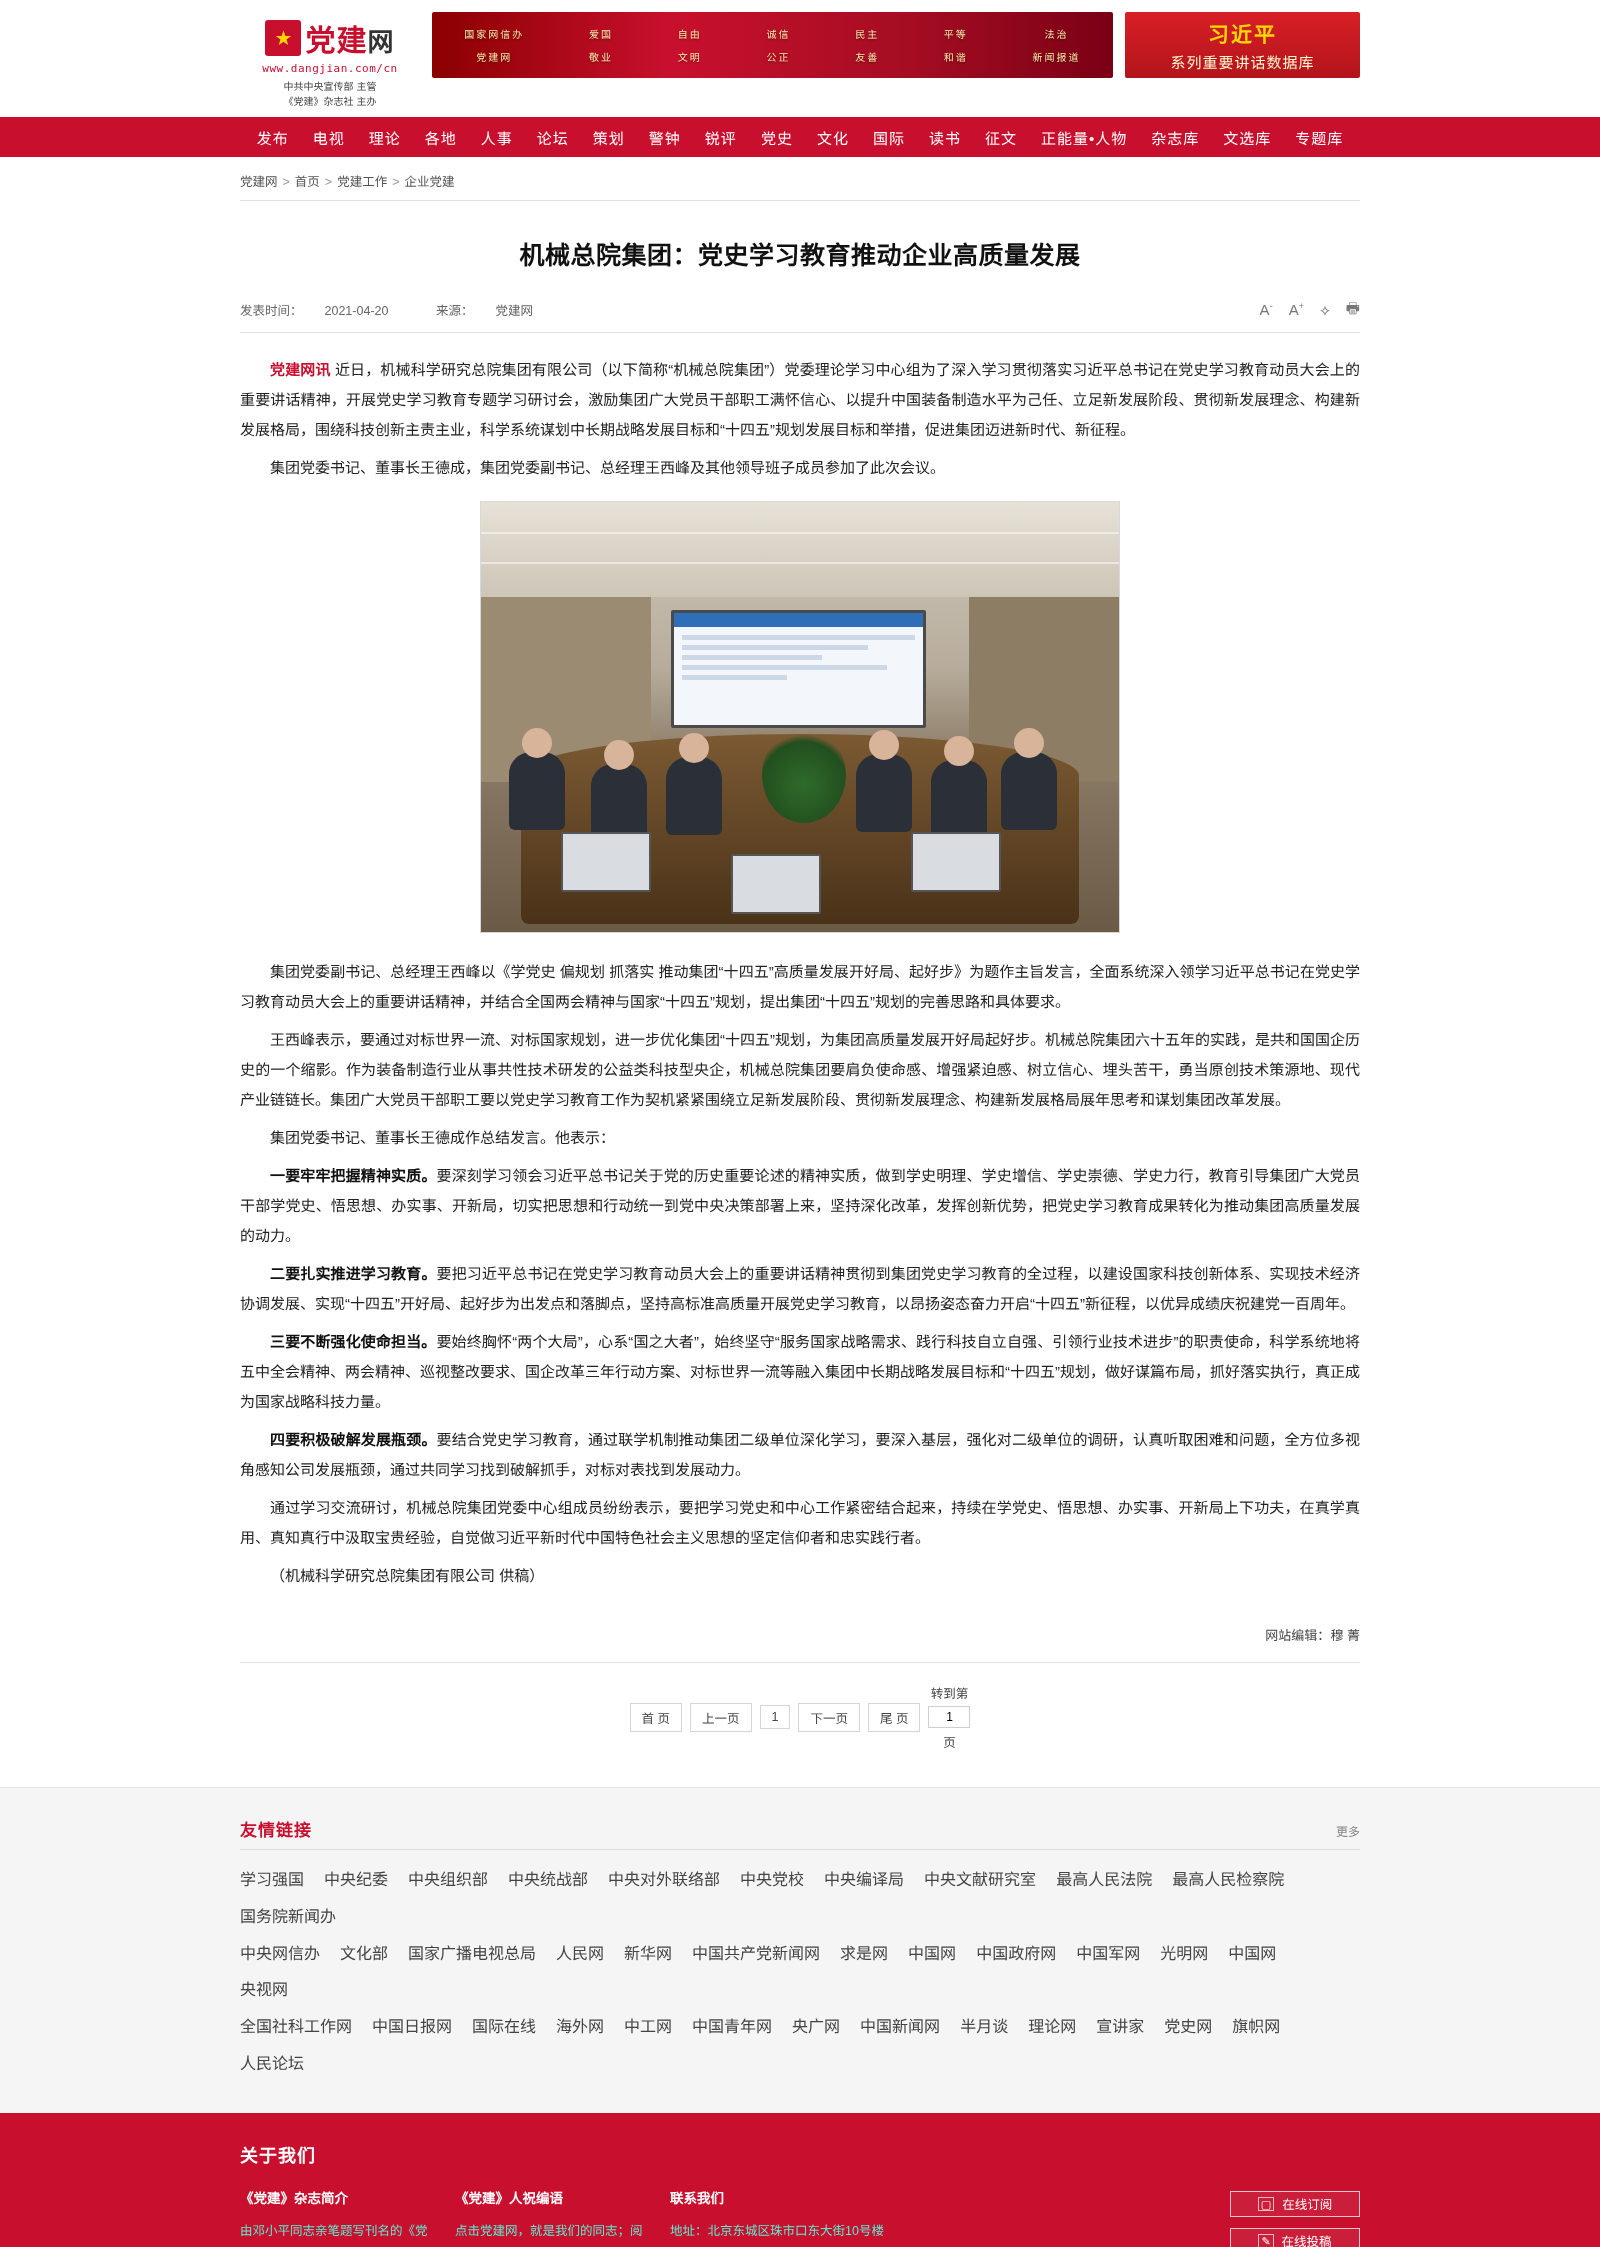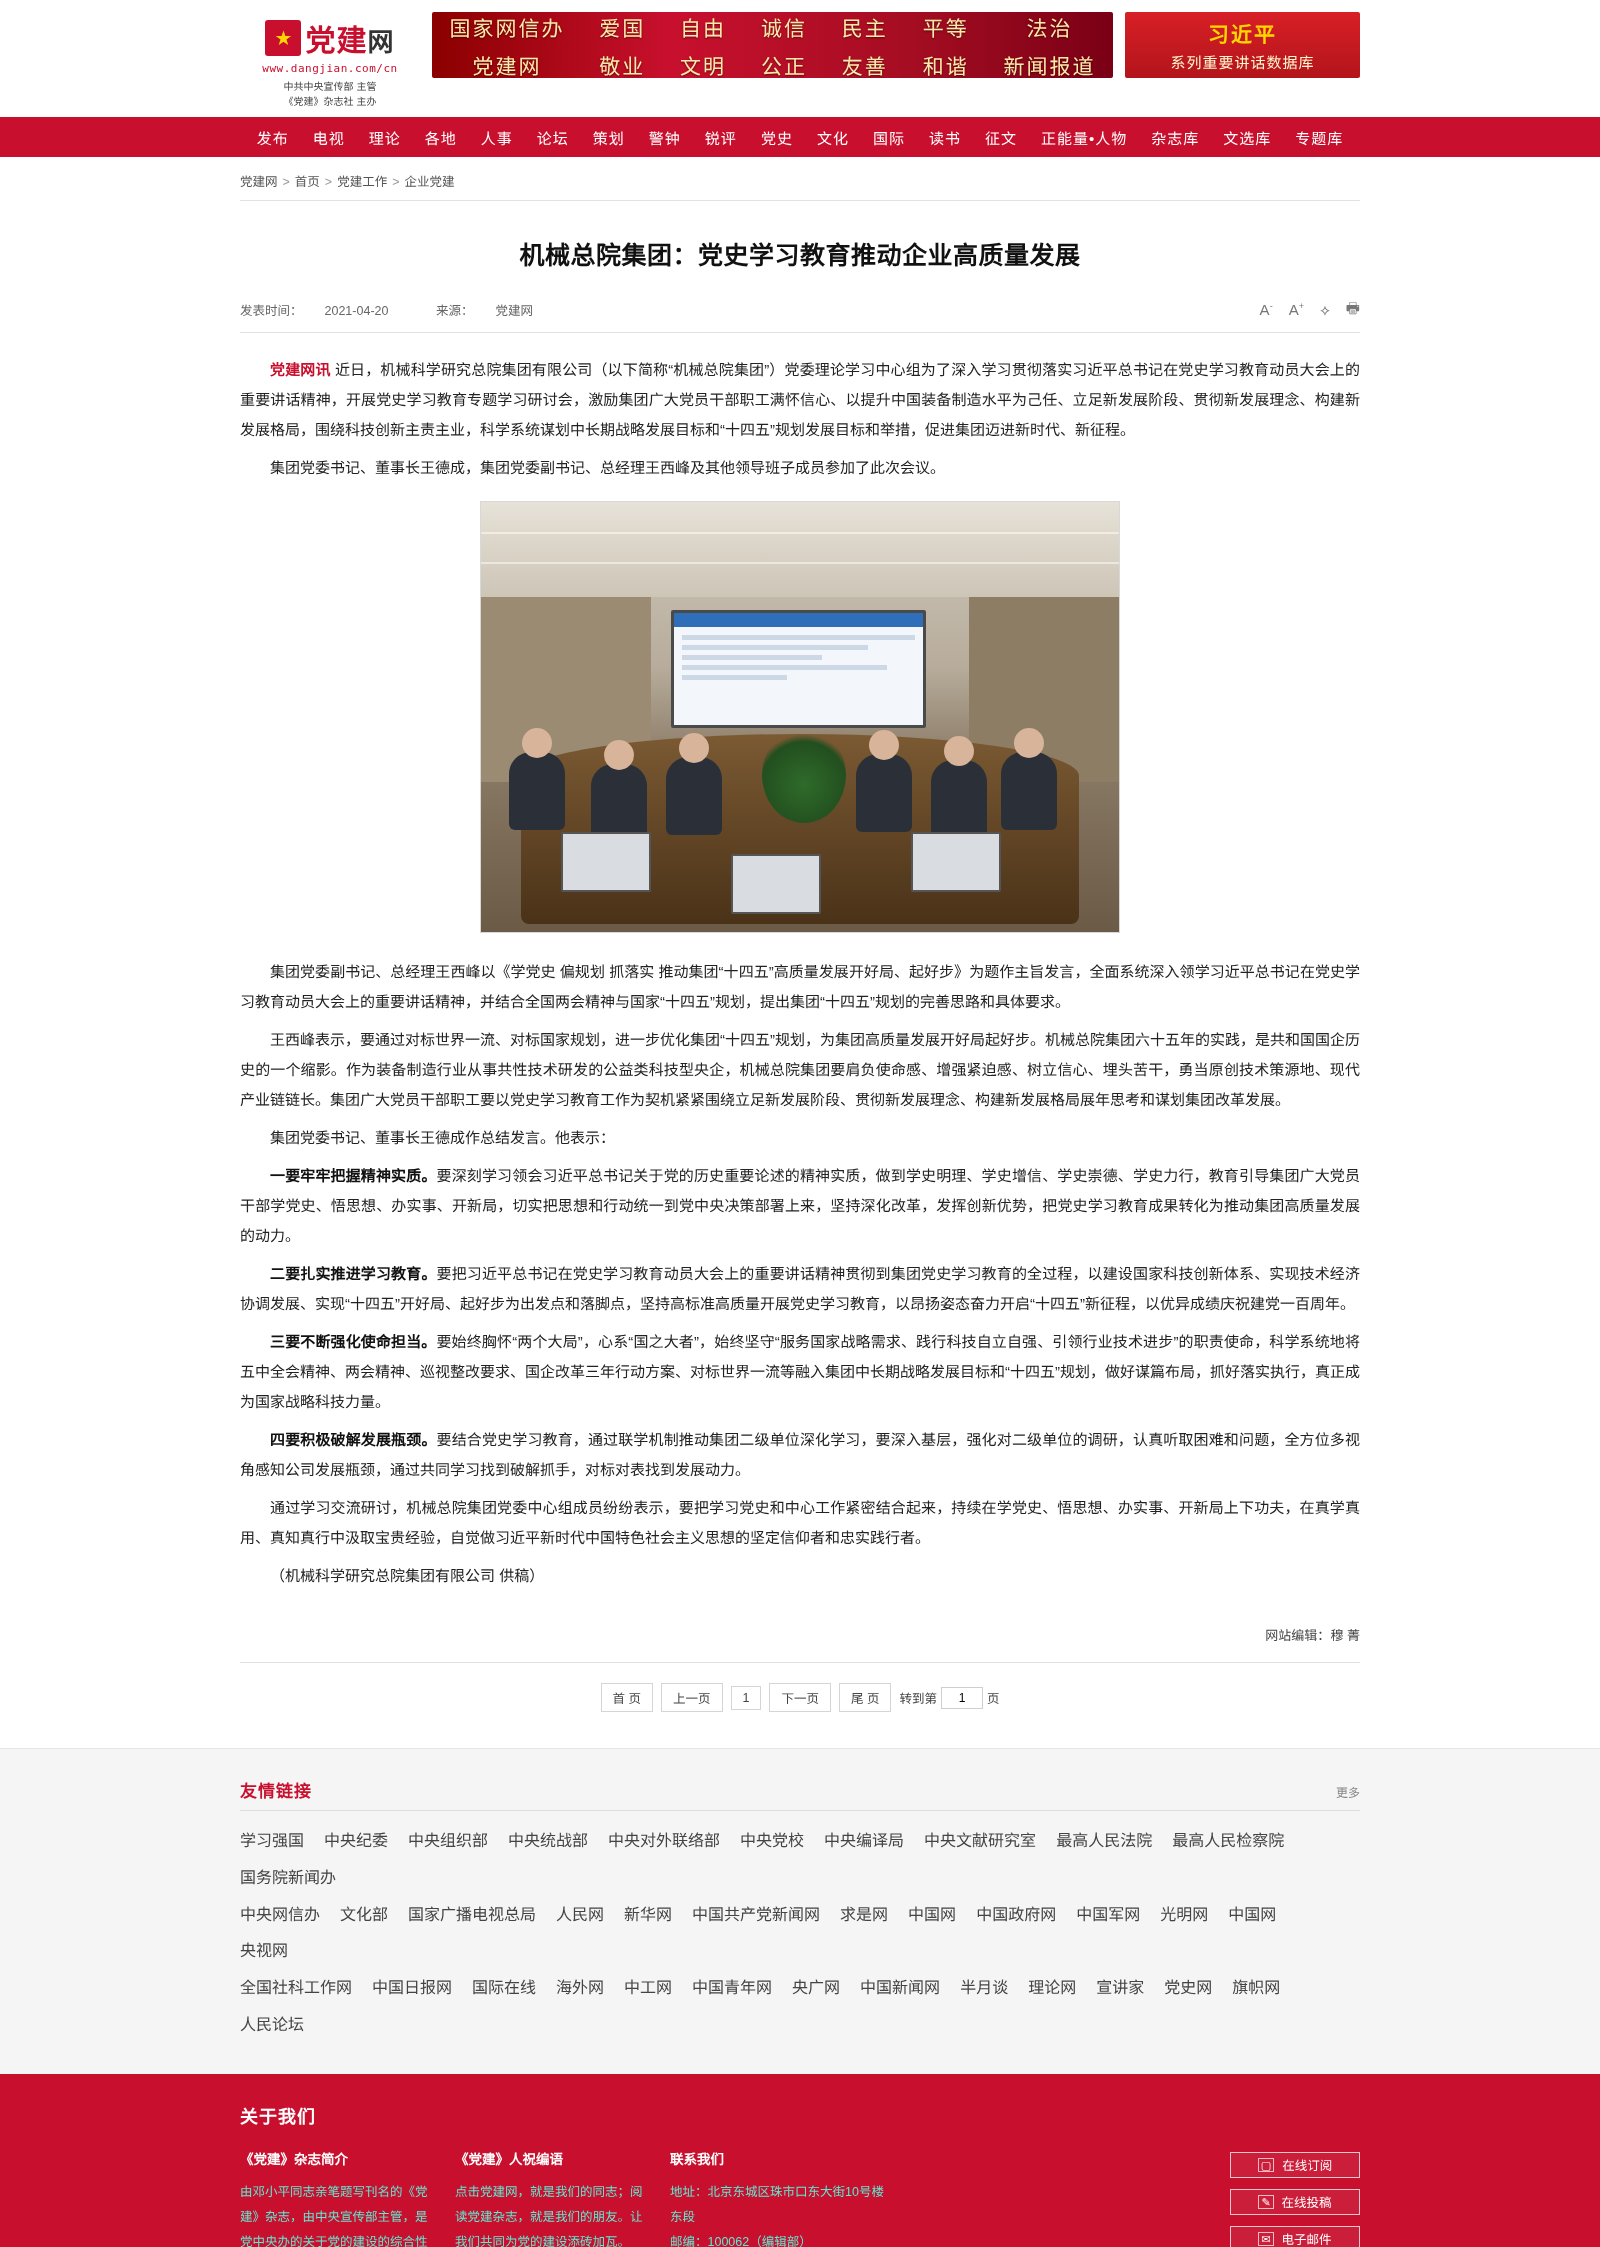--- a/index.html
+++ b/index.html
@@ -29,22 +29,22 @@
   .logo-url { font-size:11px; color:#c8102e; letter-spacing:0.5px; margin-top:2px;
      font-family:"DejaVu Sans Mono","Liberation Mono",monospace;}
   .logo-sub { font-size:10px; color:#444; line-height:1.5; margin-top:4px; }
 
   .banner-mid {
     flex:1; height:66px; position:relative; overflow:hidden;
     background:linear-gradient(90deg,#8b0000 0%,#c8102e 35%,#a50d22 70%,#7a0015 100%);
     border-radius:2px;
   }
   .banner-mid .bm-words {
-    position:absolute; inset:0; display:flex; align-items:flex-start; justify-content:space-around;
-    color:#ffe9a8; font-size:21px; letter-spacing:2px; text-shadow:0 1px 2px rgba(0,0,0,.5);
+    position:absolute; inset:0; display:flex; align-items:center; justify-content:space-around;
+    color:#ffe9a8; font-size:10px; letter-spacing:2px; text-shadow:0 1px 2px rgba(0,0,0,.5);
   }
   .banner-mid .bm-col { display:flex; flex-direction:column; gap:8px; align-items:center; }
   .banner-right {
     width:235px;height:66px;border-radius:2px;
     background:linear-gradient(180deg,#d81f26 0%,#b3141b 100%);
     color:#ffd700; display:flex;flex-direction:column;justify-content:center;align-items:center;
     gap:3px;
   }
   .banner-right .br1 { font-size:21px; font-weight:bold; letter-spacing:2px; }
   .banner-right .br2 { font-size:15px; letter-spacing:1px; color:#fff7d0; }
@@ -127,21 +127,21 @@
   }
 
   .editor { text-align:right; font-size:13px; color:#444; margin:34px 0 18px; }
 
   
   .pager { border-top:1px solid #e2e2e2; padding:20px 0 26px; display:flex; justify-content:center; align-items:center; gap:8px; font-size:12.5px; }
   .pager a, .pager span.pg {
     display:inline-block; padding:4px 11px; border:1px solid #d5d5d5; color:#444; text-decoration:none; background:#fff;
   }
   .pager .cur { background:#c8102e; border-color:#c8102e; color:#fff; }
-  .pager .jump { display:flex; align-items:center; gap:4px; color:#444; }
+  .pager .jump { display:flex; align-items:center; gap:4px; color:#444;flex-direction:column; }
   .pager .jump input { width:42px; height:22px; border:1px solid #cfcfcf; text-align:center; font-size:12px; }
 
   
   .links-wrap { background:#f5f5f5; border-top:1px solid #e6e6e6; padding:28px 0 30px; margin-top:10px; }
   .links-head { display:flex; justify-content:space-between; align-items:baseline; border-bottom:1px solid #ddd; padding-bottom:8px; }
   .links-head .t { font-size:17px; color:#c8102e; font-weight:bold; letter-spacing:1px; }
   .links-head .more { font-size:12px; color:#888; text-decoration:none; }
   .links-body { padding-top:12px; line-height:2.3; font-size:16px; }
   .links-body a { color:#444; text-decoration:none; margin-right:20px; white-space:nowrap; }
 

